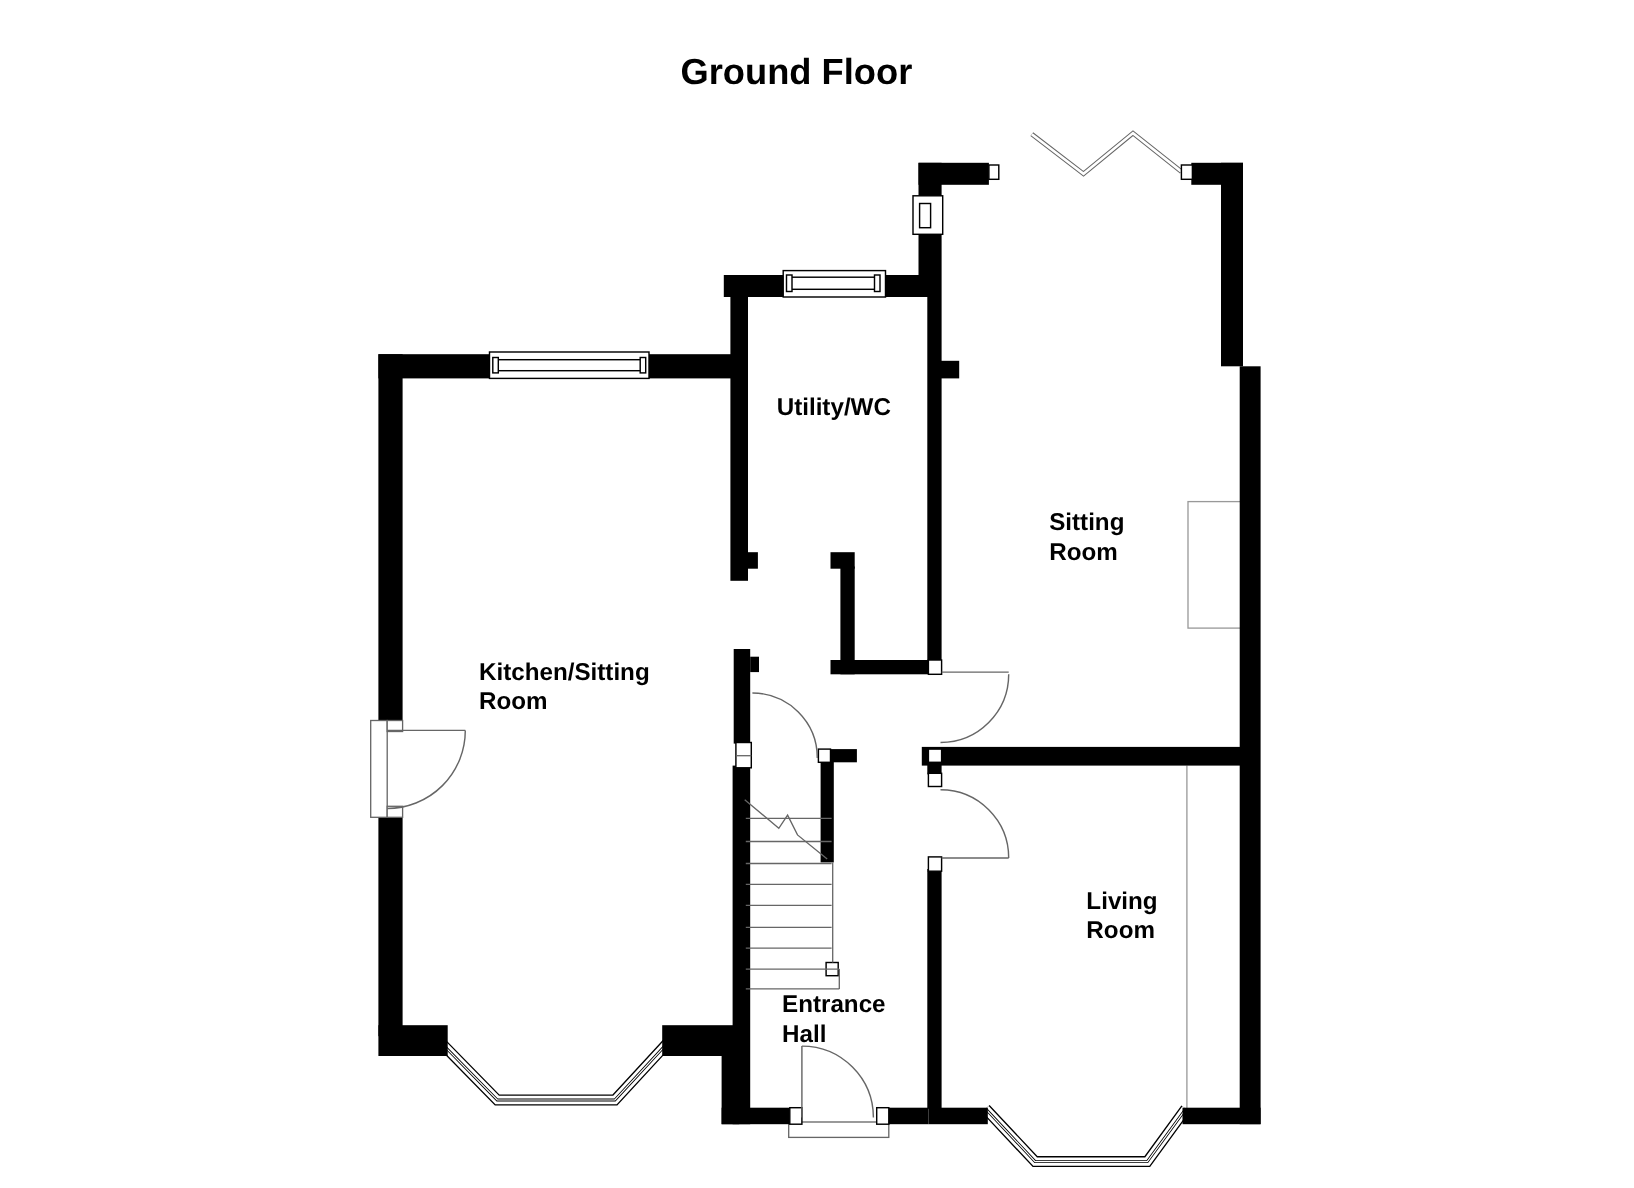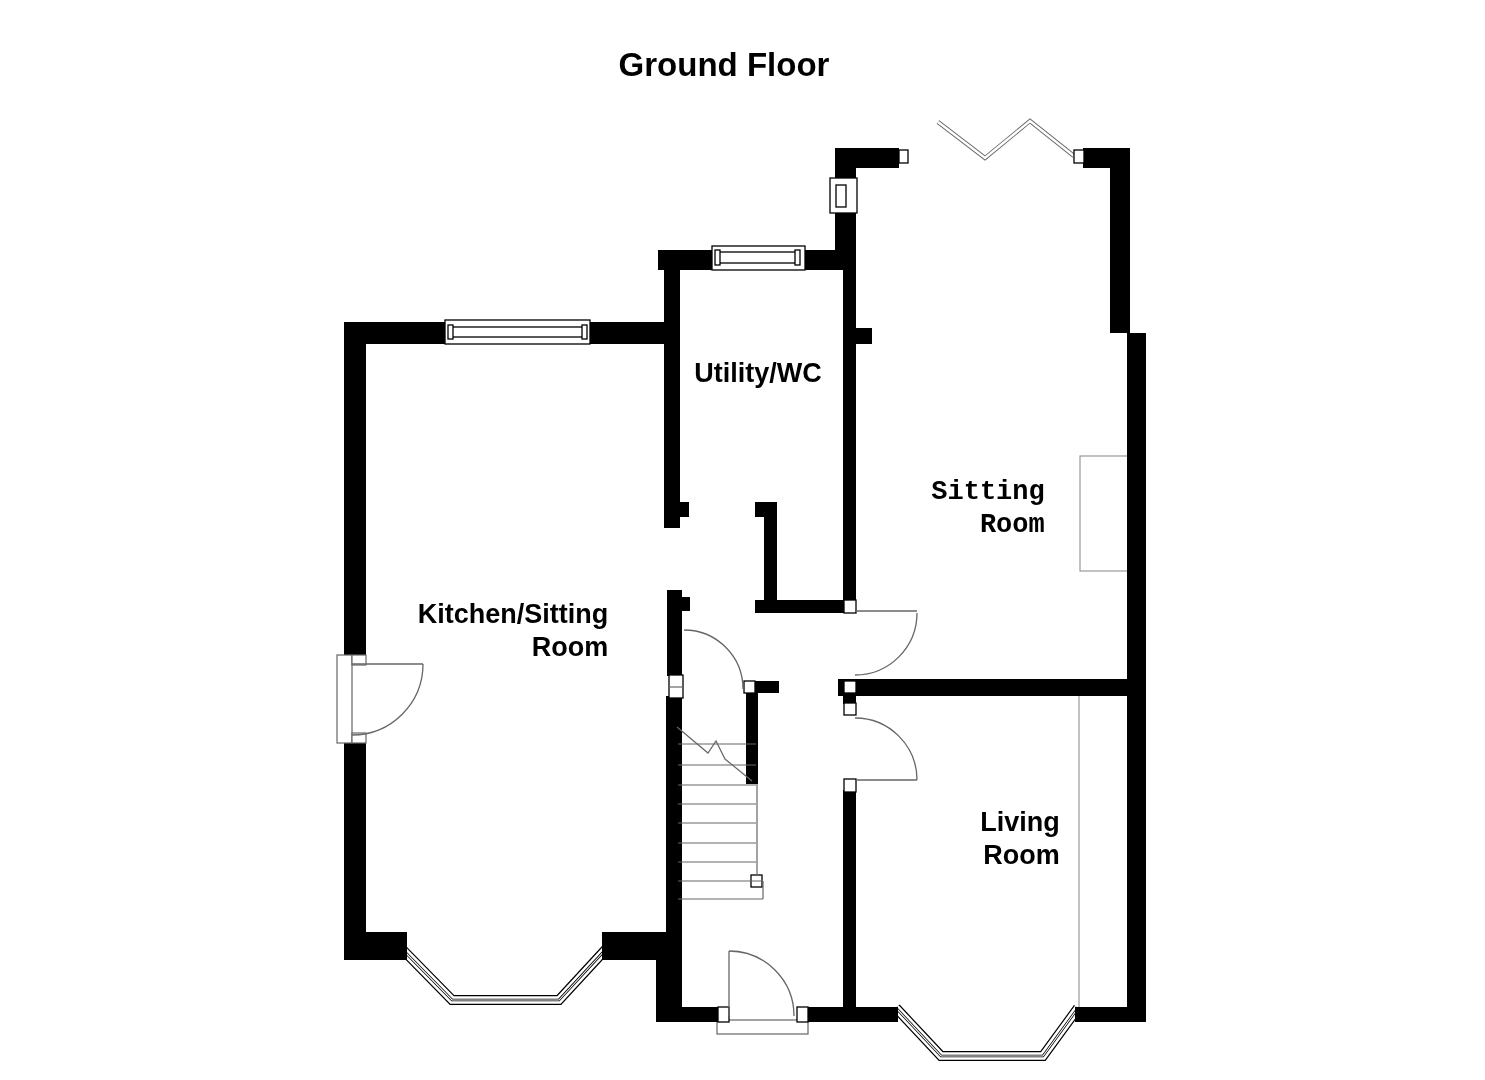--- a/index.html
+++ b/index.html
@@ -31,22 +31,22 @@
   .b4{fill:none;stroke:#ffffff;stroke-width:1.1;}
   .z1{fill:none;stroke:var(--detail-line);stroke-width:4.2;}
   .z2{fill:none;stroke:#ffffff;stroke-width:2.4;}
   .page-title{
     position:absolute;left:0;right:0;top:46px;
     text-align:center;
     font-size:33px;font-weight:bold;color:var(--text);
   }
   .room-label{
     position:absolute;transform:translateX(-50%);
-    font-size:27px;font-weight:bold;color:var(--text);
-    text-align:right;white-space:pre-line;line-height:1.22;
+    font-size:22px;font-weight:bold;color:var(--text);
+    text-align:left;white-space:pre-line;line-height:1.22;
   }
 </style>
 </head>
 <body>
 
 <div id="plan">
 
   <div class="page-title">Ground Floor</div>
 
   <svg width="1485" height="1080" viewBox="0 0 1485 1080">
@@ -178,18 +178,20 @@
     </g>
     <g>
       <line class="arc" x1="729" y1="951" x2="729" y2="1016"></line>
       <path class="arc" d="M729,951 A65,65 0 0 1 794,1016"></path>
     </g>
   </svg>
 
   <div class="room-label" style="left:513px;top:598px;">Kitchen/Sitting
 Room</div>
   <div class="room-label" style="left:758px;top:357px;">Utility/WC</div>
-  <div class="room-label" style="left:988px;top:476px;font-family:Liberation Mono, monospace;">Sitting
+  <div class="room-label" style="left:988px;top:462px;">Sitting
 Room</div>
   <div class="room-label" style="left:1020px;top:806px;">Living
 Room</div>
+  <div class="room-label" style="left:758px;top:900px;">Entrance
+Hall</div>
 
 </div>
 
 </body></html>

